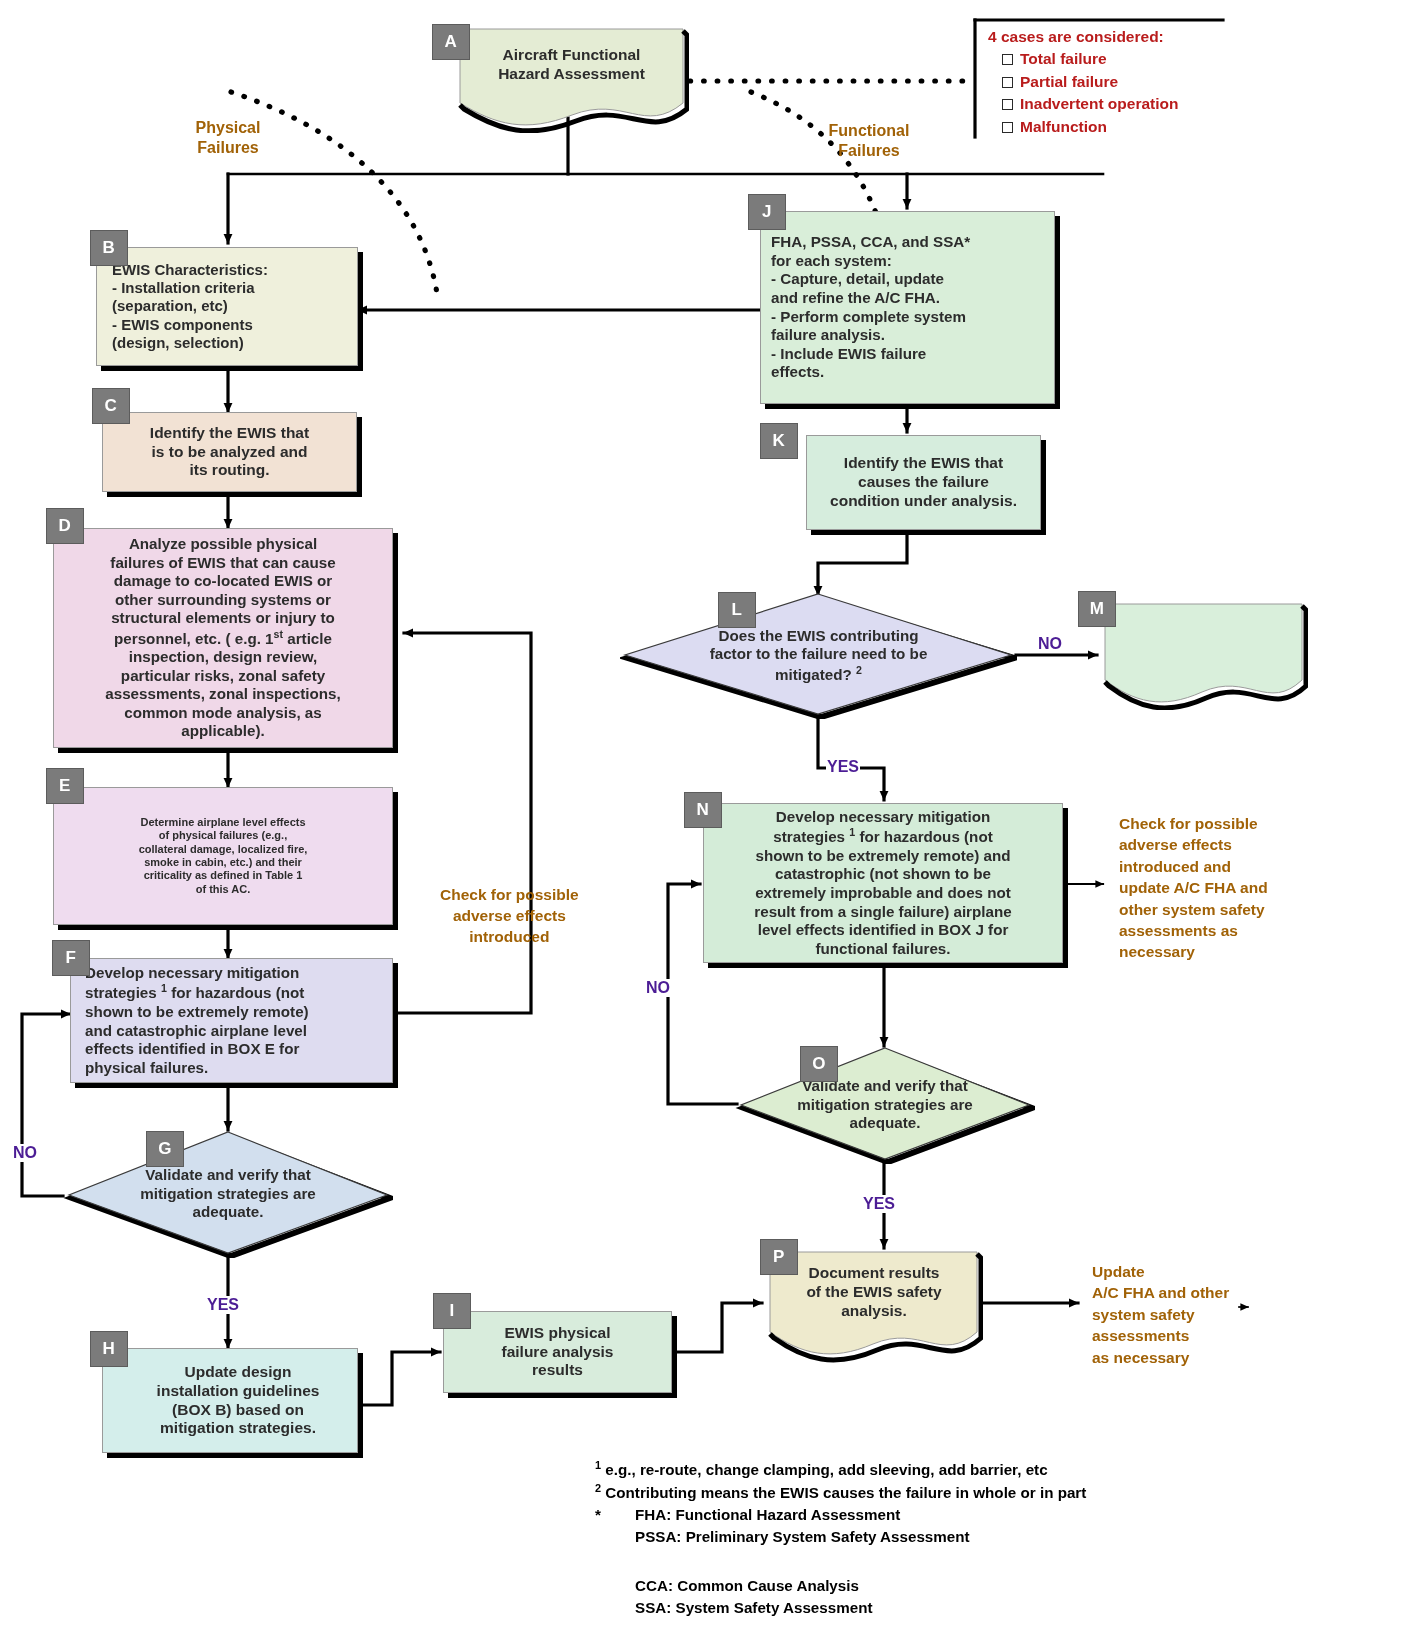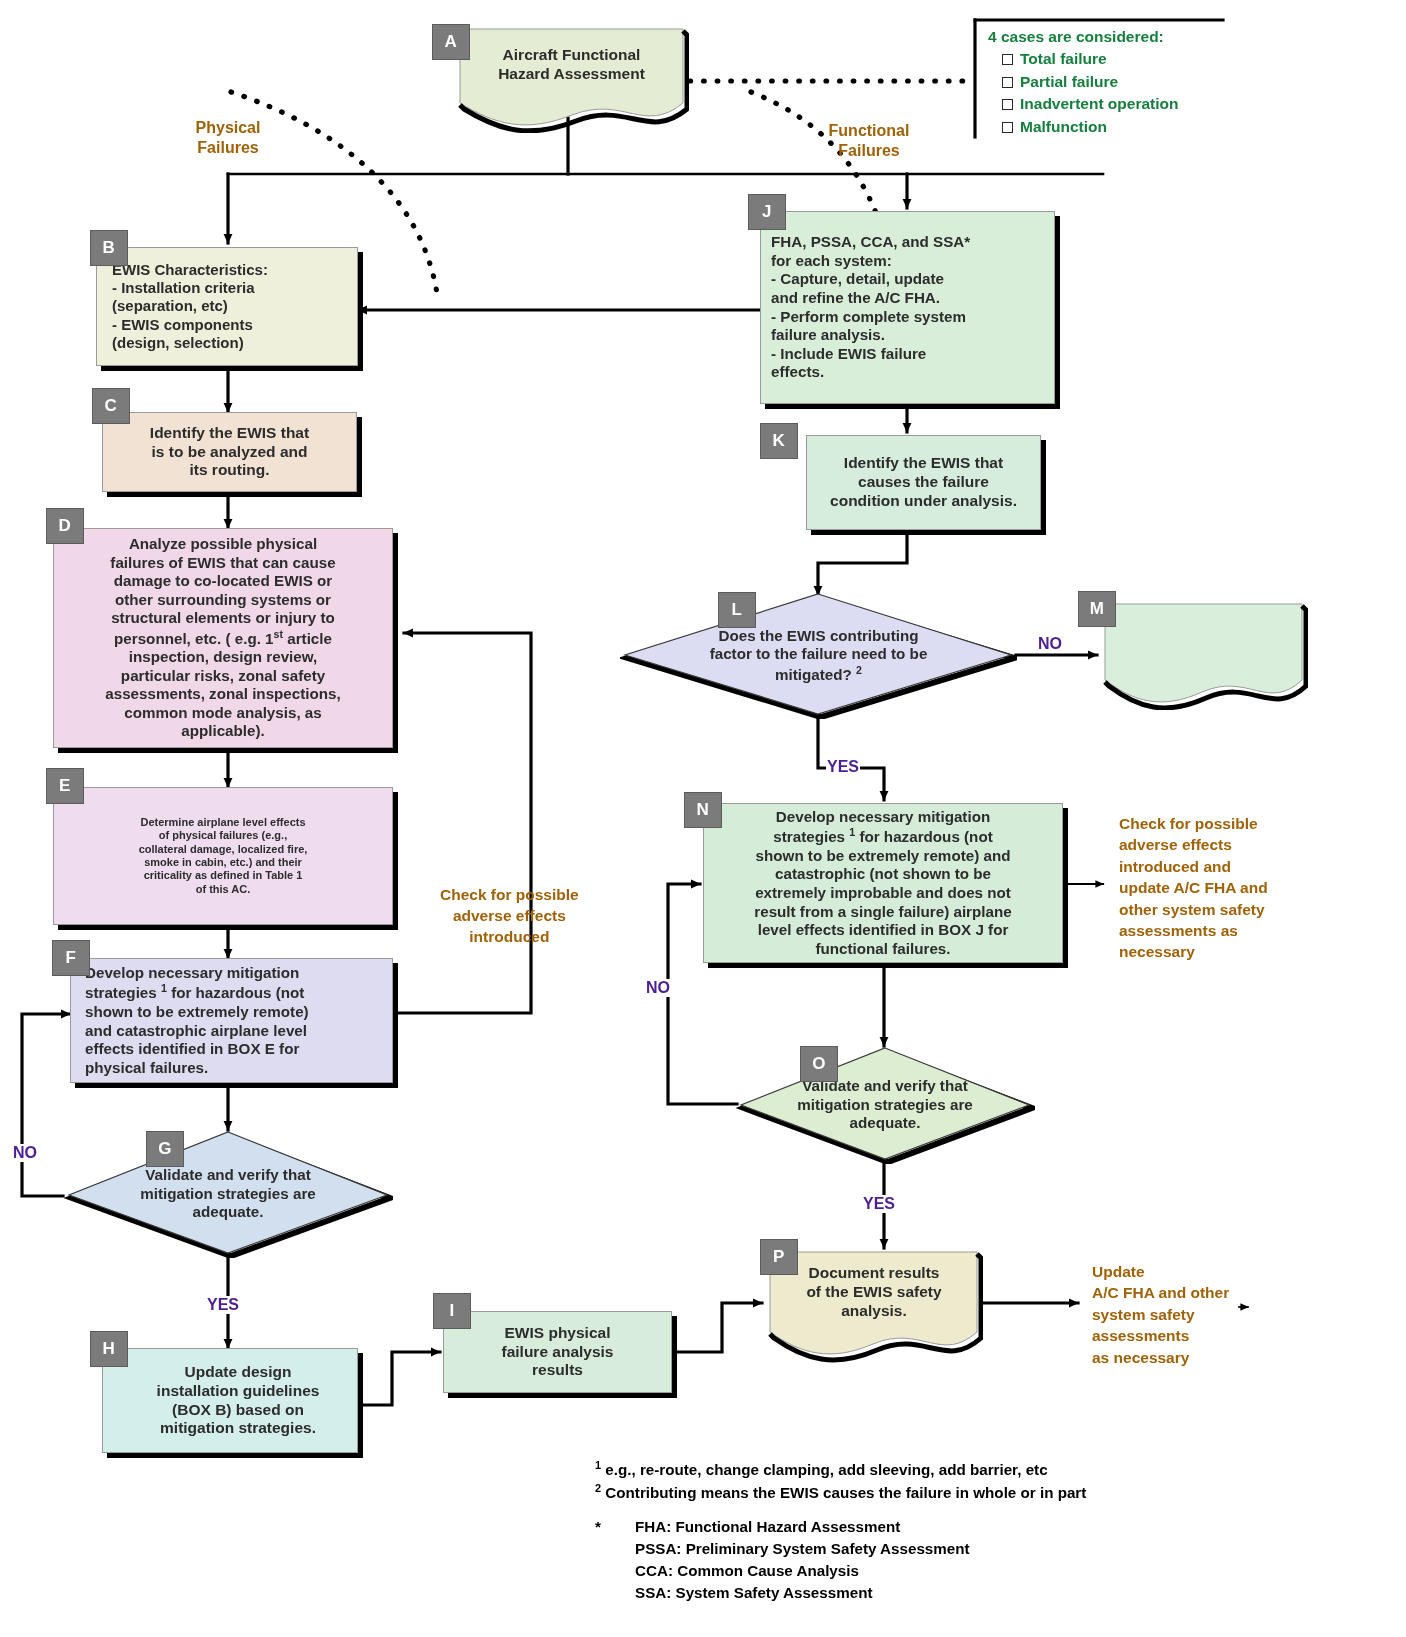--- a/index.html
+++ b/index.html
@@ -81,21 +81,21 @@
     position:absolute;
     font-weight:bold;color:#4c1d95;z-index:8;
     background:#ffffff;
     padding:0 1px;
   }
   
   .legend{
     position:absolute;
     z-index:6;
     font-weight:bold;
-    color:#15803d;
+    color:#b91c1c;
     line-height:1.45;
   }
   .legend .litem{display:block;white-space:nowrap;}
   .legend .box{
     display:inline-block;width:9px;height:9px;
     border:1.3px solid #2a2a2a;
     margin-right:7px;
     vertical-align:-1px;
   }
   .legend .sub{margin-left:14px;}
@@ -330,20 +330,20 @@
 
   <div class="label" style="left:1092px; top:1261px; font-size:15.5px; line-height:1.38;">Update
 A/C FHA and other
 system safety
 assessments
  as necessary</div>
 
   <div class="notes" style="left:595px; top:1458px; font-size:15.2px;">
     <span class="n"><sup>1</sup> <span>e.g., re-route, change clamping, add sleeving, add barrier, etc</span></span>
     <span class="n"><sup>2</sup> <span>Contributing means the EWIS causes the failure in whole or in part</span></span>
-    <span class="n" style="margin-top:12px;">
+    <span class="n" style="margin-top:0;">
       <span style="display:inline-block;width:26px;">*</span><span style="display:inline-block;width:14px;"></span><span>FHA:  Functional Hazard Assessment</span></span>
     <span class="n" style="padding-left:40px;"><span>PSSA:  Preliminary System Safety Assessment</span></span>
-    <span class="n" style="padding-left:40px;"><span>CCA:  Common Cause Analysis</span></span>
+    <span class="n" style="padding-left:40px;margin-top:27px;"><span>CCA:  Common Cause Analysis</span></span>
     <span class="n" style="padding-left:40px;"><span>SSA: System Safety Assessment</span></span>
   </div>
 
 </div>
 
 </body></html>

